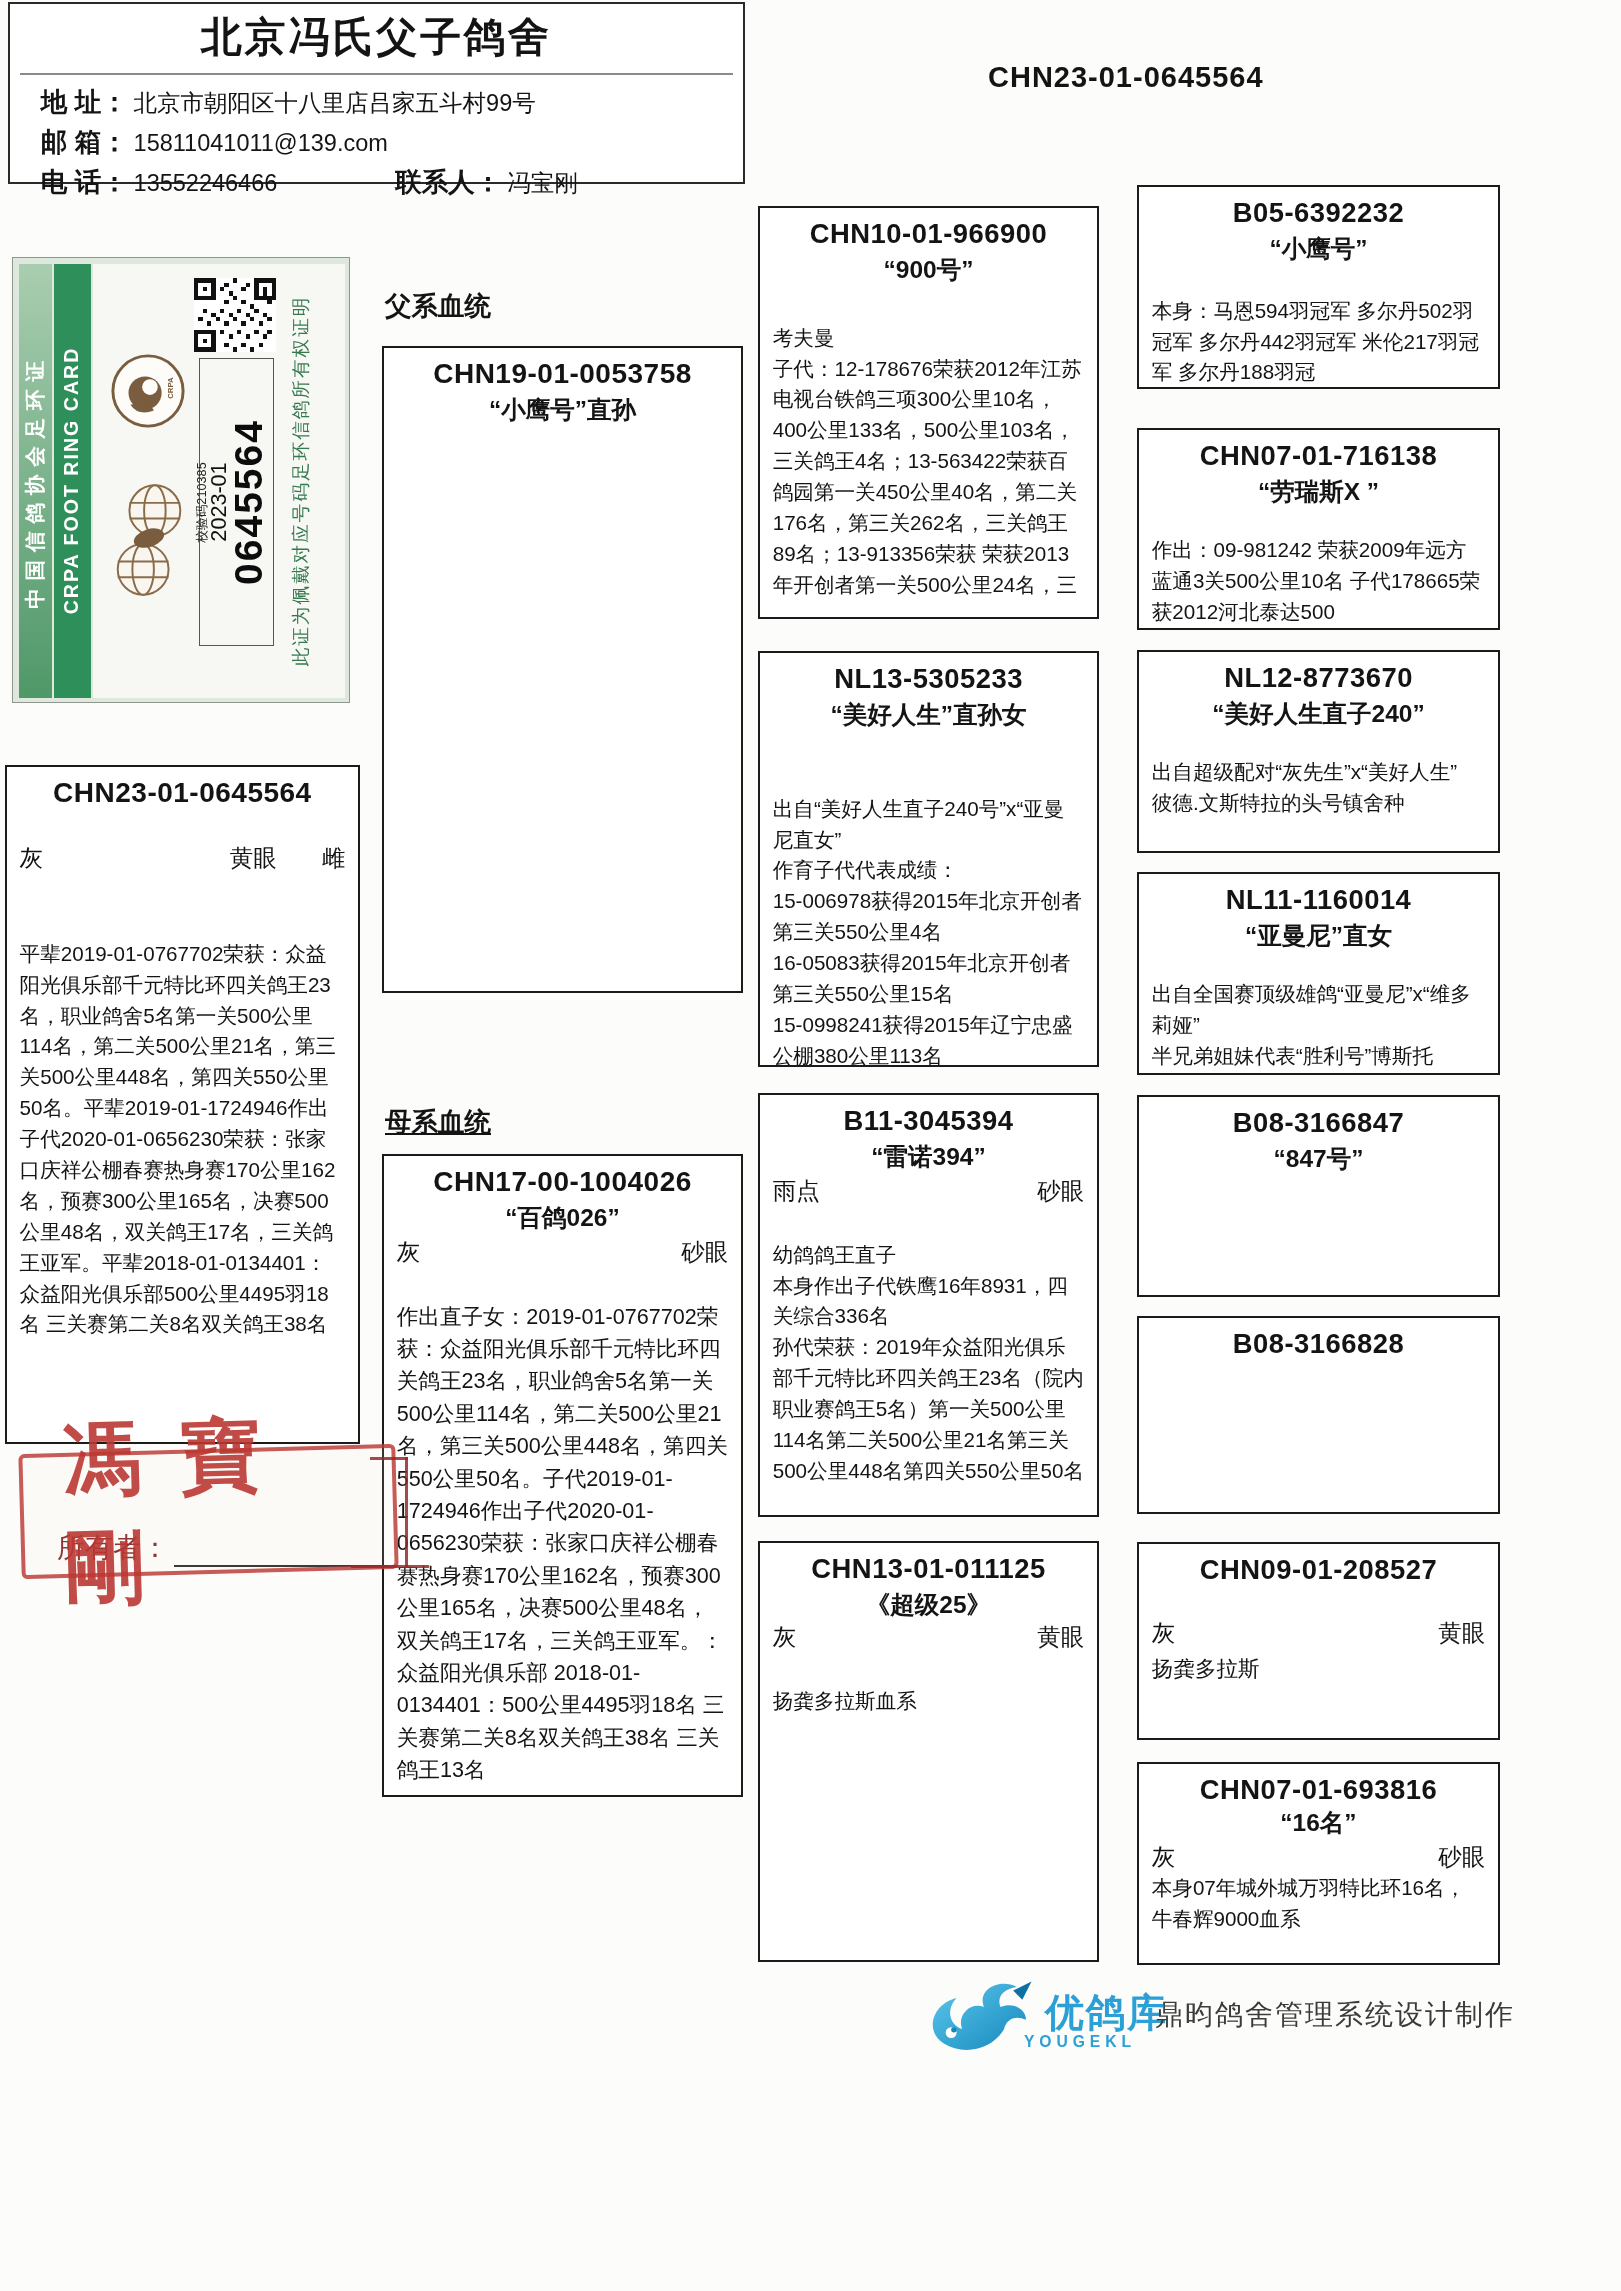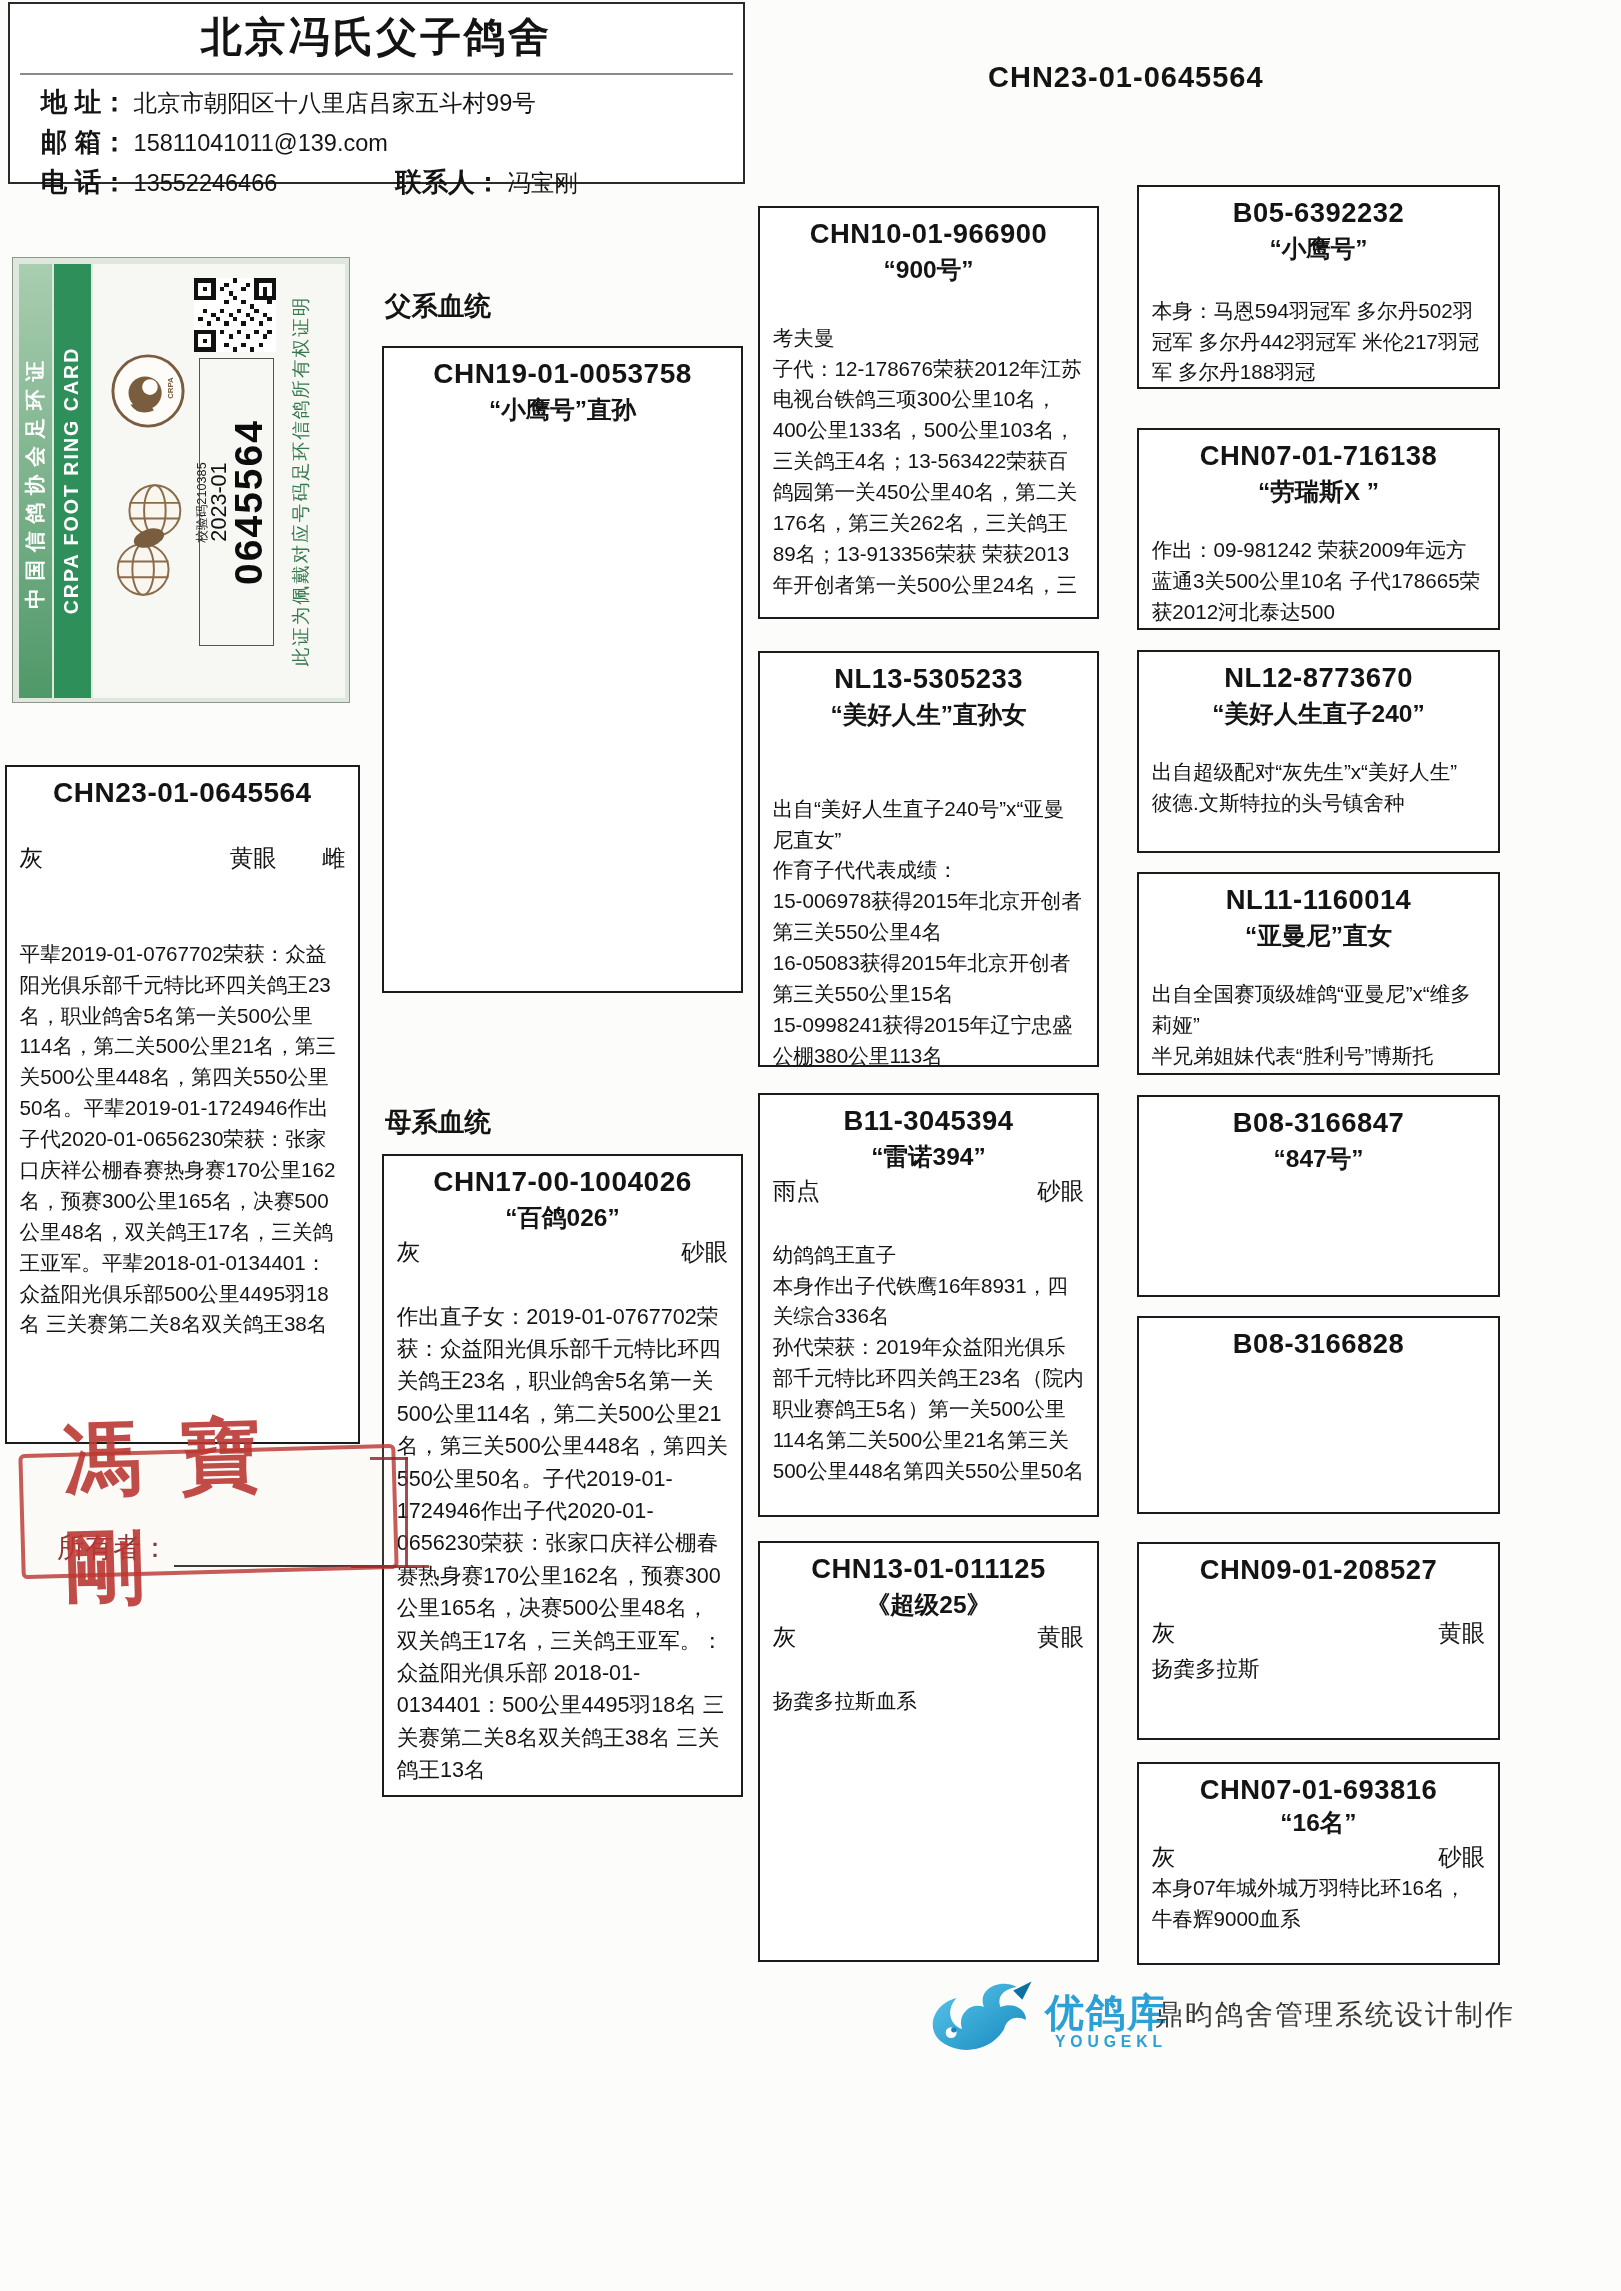--- a/index.html
+++ b/index.html
@@ -173,21 +173,21 @@
         <span class="vrot" style="font-size:39px;font-weight:700;color:#0c0c0c;letter-spacing:2px;">0645564</span>
       </div>
     </div>
 
     <div class="vwrap" style="left:267px;top:9.8px;width:43px;height:426px;">
       <span class="vrot" style="font-size:18.6px;color:#35784f;letter-spacing:2px;">此证为佩戴对应号码足环信鸽所有权证明</span>
     </div>
   </div>
 
   <div class="sec-label" style="left:385px;top:288px;">父系血统</div>
-  <div class="sec-label" style="left:385px;top:1104px;">母系血统</div>
+  <div class="sec-label" style="left:385px;top:1104px;text-decoration:underline;">母系血统</div>
 
   <div class="box" style="left:4.9px;top:765px;width:355px;height:679px;">
     <div class="ring">CHN23-01-0645564</div>
     <div class="traits" style="margin-top:33px;">
       <span>灰</span>
       <span class="rgrp">
         <span>黄眼</span>
         <span>雌</span>
       </span>
     </div>
@@ -316,17 +316,17 @@
         <stop offset="0" stop-color="#5cc8ec"></stop>
           <stop offset="1" stop-color="#1487bd"></stop>
       </linearGradient>
     </defs>
     <path d="M16 74 C-6 60 4 30 30 24 C18 36 22 54 36 58 C30 42 46 28 60 34 C52 14 78 2 96 12 C80 14 74 24 78 34 C92 28 106 36 106 48 C94 42 84 48 82 58 C70 80 38 88 16 74 Z" fill="url(#lg)"></path>
     <path d="M92 16 L112 6 L102 26 Z" fill="#0e6fa3"></path>
     <circle cx="24" cy="62" r="6" fill="#fff"></circle>
     <circle cx="27" cy="59" r="3" fill="#1487bd"></circle>
   </svg>
   <div class="brand" style="left:1045px;top:1986px;">优鸽库</div>
-  <div class="brand-sub" style="left:1055px;top:2033px;">YOUGEKL</div>
+  <div class="brand-sub" style="left:1024px;top:2033px;">YOUGEKL</div>
   <div class="credit" style="left:1155px;top:1996px;">鼎昀鸽舍管理系统设计制作</div>
 
 </div>
 
 
 </body></html>

